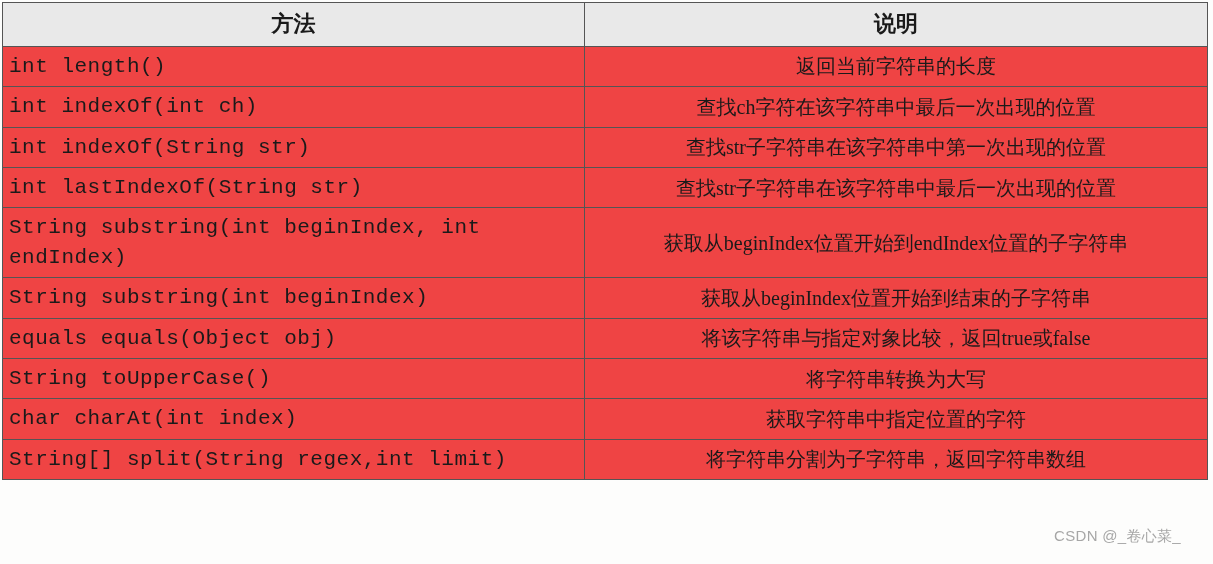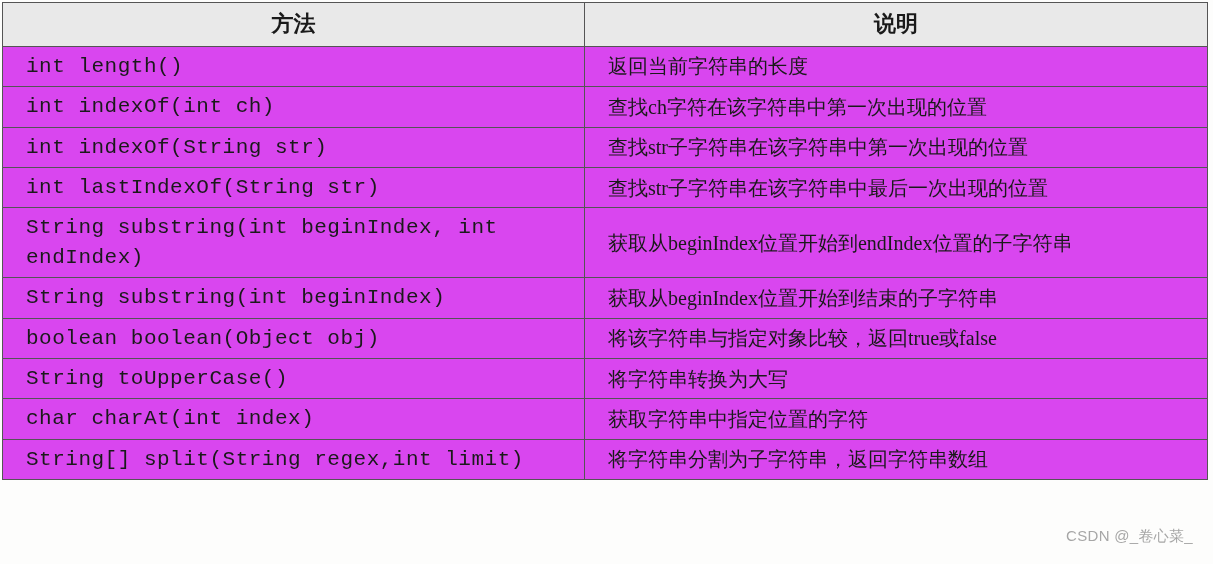--- a/index.html
+++ b/index.html
@@ -15,48 +15,49 @@
       position: relative;
     }
     table {
       width: 1205px;
       border-collapse: collapse;
       table-layout: fixed;
       margin: 2px 0 0 2px;
     }
     th, td {
       border: 1px solid #555;
-      padding: 5px 23px;
+      padding: 5px 6px;
       vertical-align: middle;
       font-size: 20px;
       line-height: 1.4;
       color: #1a1a1a;
-      background: #d946ef;
+      background: #ef4444;
     }
     th {
       background: #e9e9e9;
       font-weight: bold;
       font-family: "SimHei", "黑体", sans-serif;
       text-align: center;
       font-size: 22px;
       padding: 6px;
     }
     col.method { width: 582px; }
     col.desc { width: 623px; }
     td.method-cell {
       font-family: "Courier New", Consolas, monospace;
       font-size: 21px;
       letter-spacing: 0.5px;
     }
     td.desc-cell {
       font-family: "SimSun", "宋体", serif;
+      text-align: center;
     }
     .watermark {
       position: absolute;
-      right: 20px;
+      right: 32px;
       bottom: 18px;
       font-size: 15px;
       color: rgba(120,120,120,0.65);
       font-family: Arial, "Microsoft YaHei", sans-serif;
       letter-spacing: 0.3px;
     }
   </style>
 </head>
 <body>
 
@@ -71,40 +72,40 @@
       <th>说明</th>
     </tr>
   </thead>
   <tbody>
     <tr>
       <td class="method-cell">int length()</td>
       <td class="desc-cell">返回当前字符串的长度</td>
     </tr>
     <tr>
       <td class="method-cell">int indexOf(int ch)</td>
-      <td class="desc-cell">查找ch字符在该字符串中第一次出现的位置</td>
+      <td class="desc-cell">查找ch字符在该字符串中最后一次出现的位置</td>
     </tr>
     <tr>
       <td class="method-cell">int indexOf(String str)</td>
       <td class="desc-cell">查找str子字符串在该字符串中第一次出现的位置</td>
     </tr>
     <tr>
       <td class="method-cell">int lastIndexOf(String str)</td>
       <td class="desc-cell">查找str子字符串在该字符串中最后一次出现的位置</td>
     </tr>
     <tr>
       <td class="method-cell">String substring(int beginIndex, int endIndex)</td>
       <td class="desc-cell">获取从beginIndex位置开始到endIndex位置的子字符串</td>
     </tr>
     <tr>
       <td class="method-cell">String substring(int beginIndex)</td>
       <td class="desc-cell">获取从beginIndex位置开始到结束的子字符串</td>
     </tr>
     <tr>
-      <td class="method-cell">boolean boolean(Object obj)</td>
+      <td class="method-cell">equals equals(Object obj)</td>
       <td class="desc-cell">将该字符串与指定对象比较，返回true或false</td>
     </tr>
     <tr>
       <td class="method-cell">String toUpperCase()</td>
       <td class="desc-cell">将字符串转换为大写</td>
     </tr>
     <tr>
       <td class="method-cell">char charAt(int index)</td>
       <td class="desc-cell">获取字符串中指定位置的字符</td>
     </tr>

